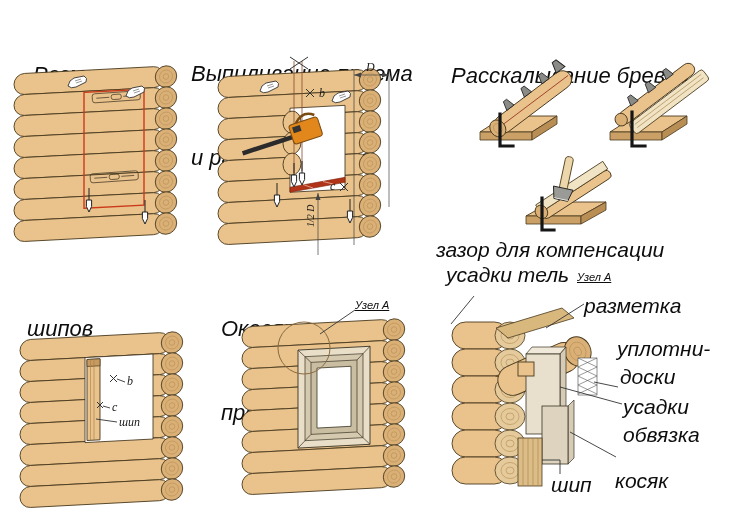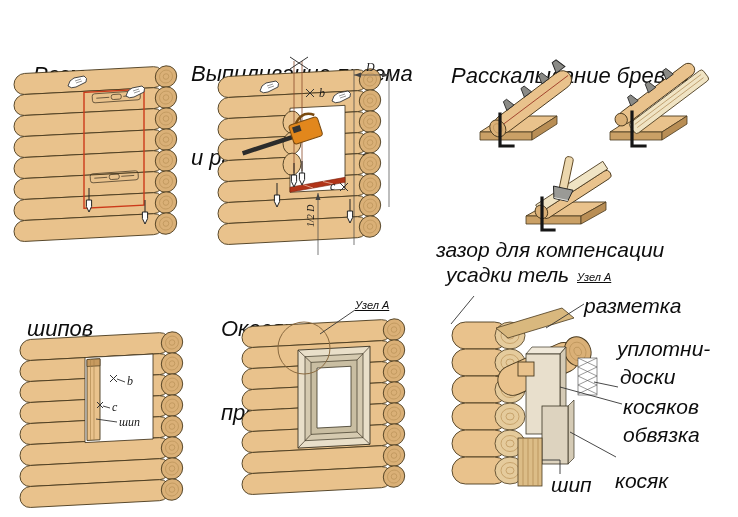--- a/index.html
+++ b/index.html
@@ -355,18 +355,18 @@
     <line x1="182" y1="165" x2="136" y2="140" class="lead"></line>
     <polyline points="108,168 126,168 126,182" class="lead"></polyline>
   </svg>
 
   <div class="lbl" style="left:436px;top:238px">зазор для компенсации</div>
   <div class="lbl" style="left:446px;top:263px">усадки тель</div>
   <div class="callout" style="left:577px;top:271px">Узел А</div>
   <div class="lbl" style="left:584px;top:294px">разметка</div>
   <div class="lbl" style="left:617px;top:337px">уплотни-</div>
   <div class="lbl" style="left:620px;top:365px">доски</div>
-  <div class="lbl" style="left:623px;top:395px">косяков</div>
+  <div class="lbl" style="left:623px;top:395px">усадки</div>
   <div class="lbl" style="left:623px;top:423px">обвязка</div>
   <div class="lbl" style="left:615px;top:469px">косяк</div>
   <div class="lbl" style="left:551px;top:473px">шип</div>
 
 </div>
 
 </body></html>

